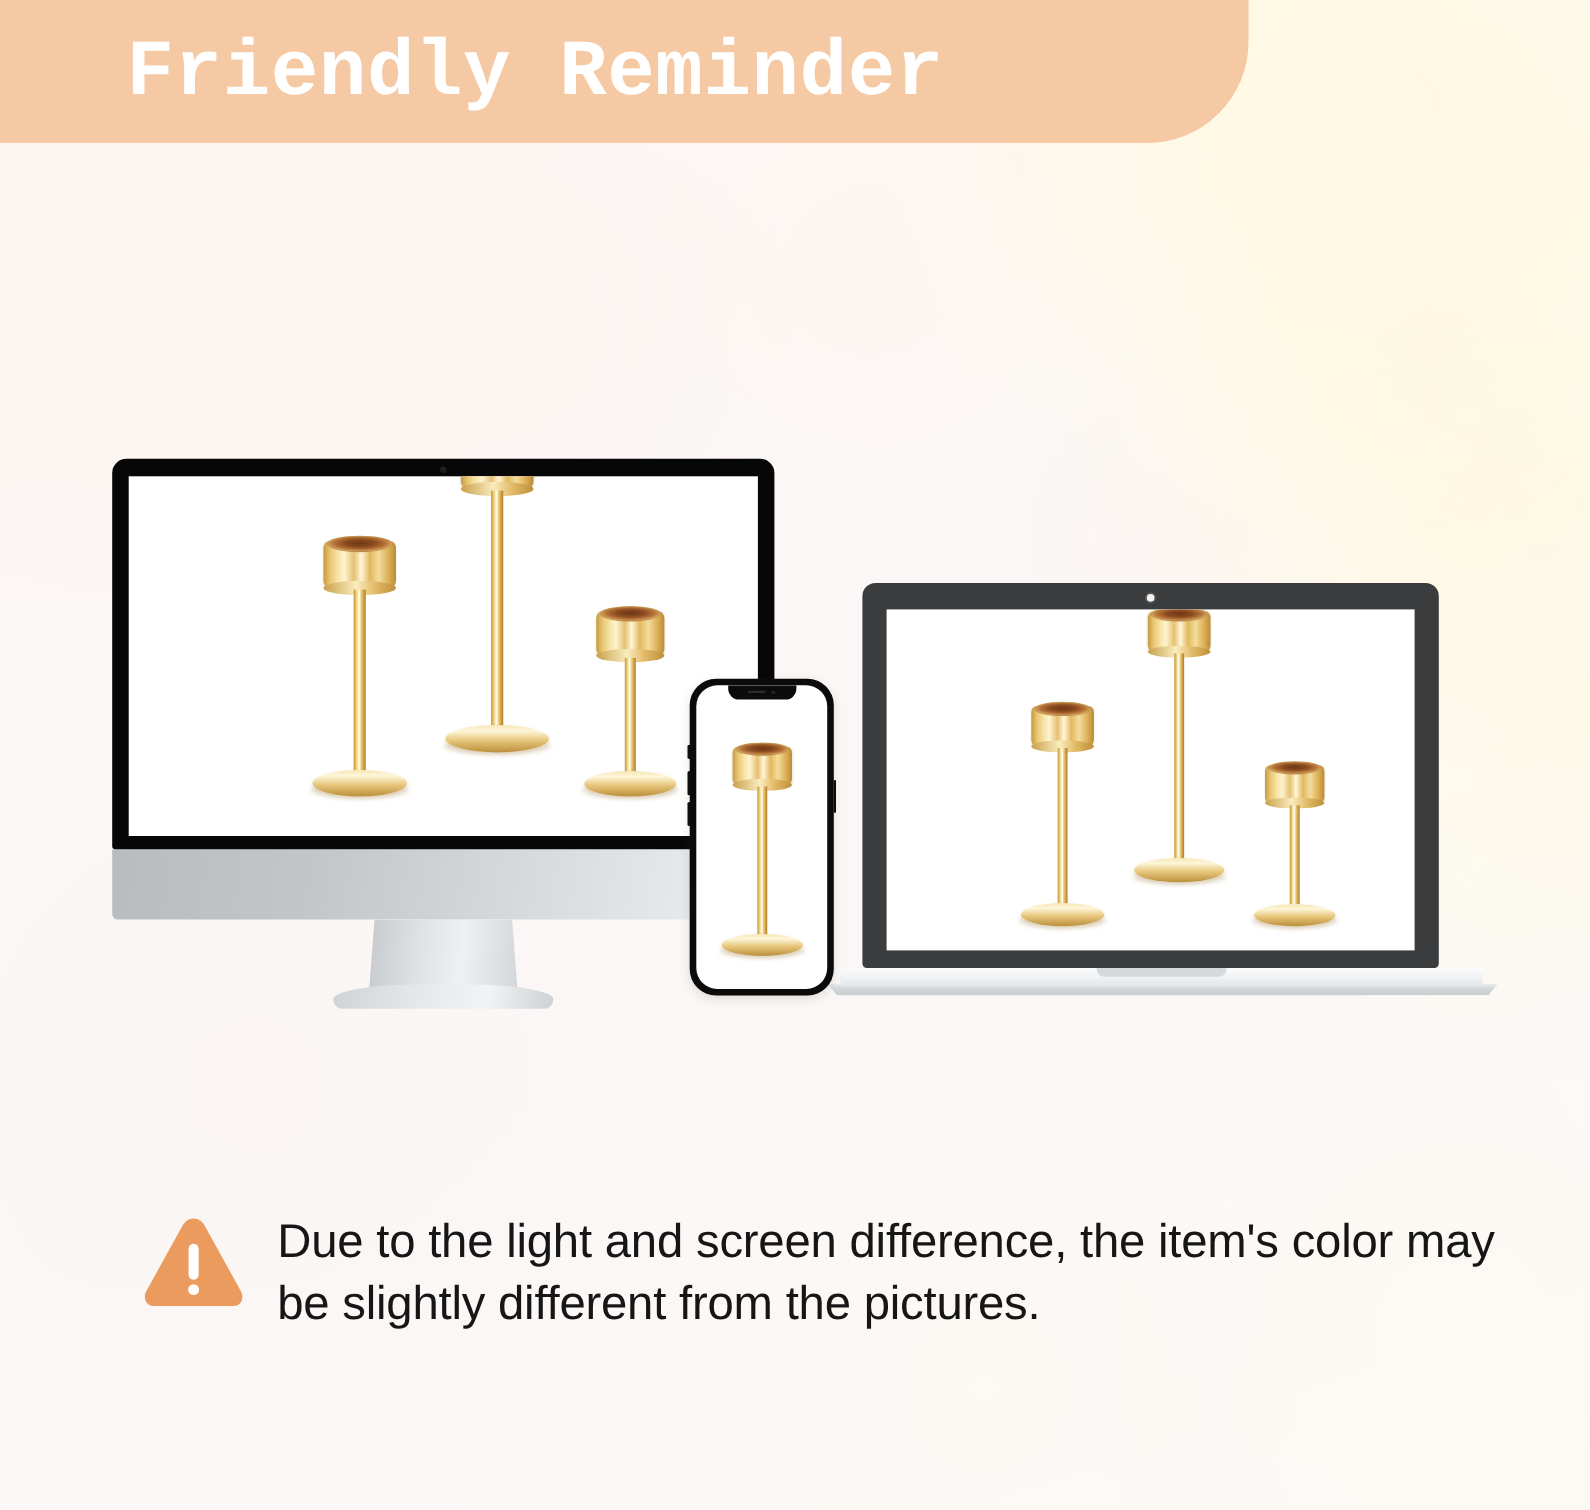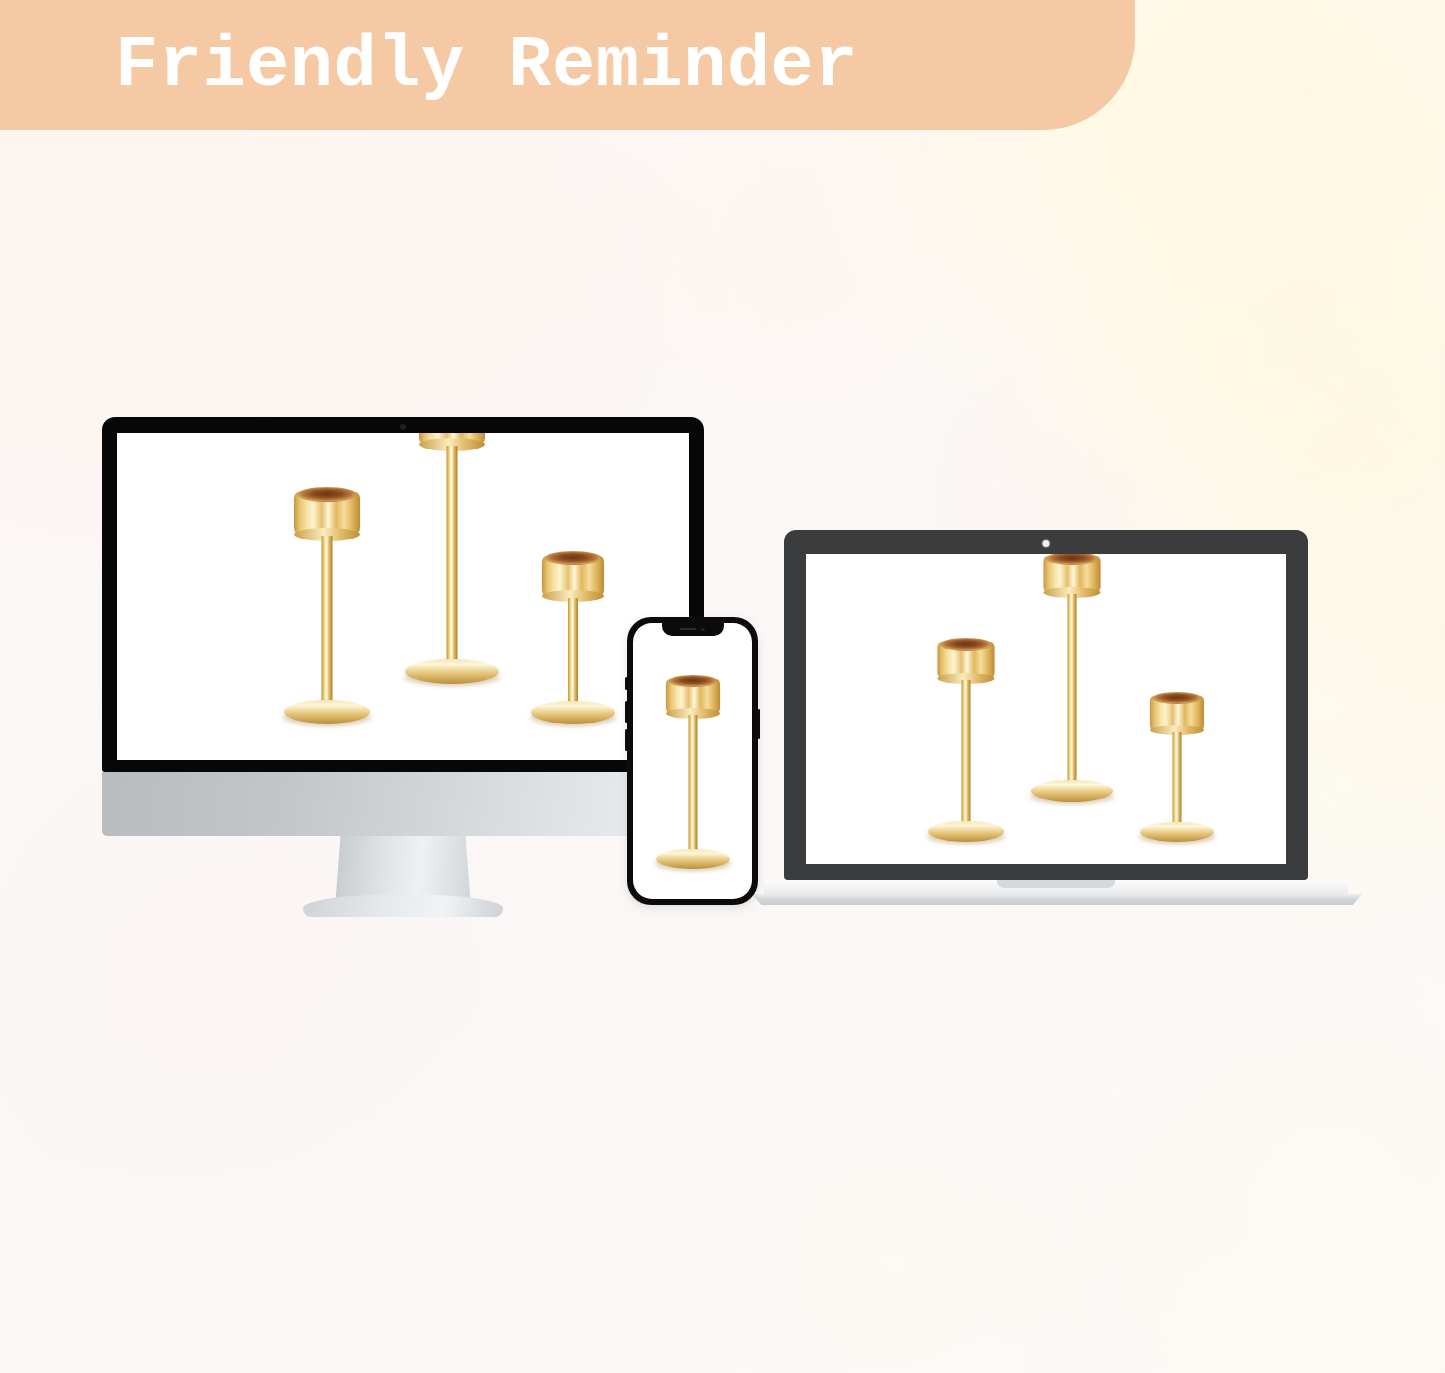--- a/index.html
+++ b/index.html
@@ -374,14 +374,24 @@
             <div class="stem" style="width:9px; top:36px; height:136px;"></div>
             <div class="base-shadow" style="width:78px; height:13px; bottom:-2px;"></div>
             <div class="base" style="width:74px; height:20px;"></div>
           </div>
         </div>
       </div>
     </div>
 
   </div>
 
+  <div class="note">
+    <div class="warn-icon">
+      <svg viewBox="0 0 100 92" xmlns="http://www.w3.org/2000/svg" aria-hidden="true">
+        <path d="M50 4 C55 4 58.5 7 61 11.5 L95 73 C98 78.5 96 87 88 87 L12 87 C4 87 2 78.5 5 73 L39 11.5 C41.5 7 45 4 50 4 Z" fill="#EC9B5E"></path>
+        <rect x="45.2" y="28" width="9.6" height="34" rx="4.8" fill="#FFFFFF"></rect>
+        <circle cx="50" cy="71.5" r="5.2" fill="#FFFFFF"></circle>
+      </svg>
+    </div>
+    <div class="note-text">Due to the light and screen difference, the item's color may be slightly different from the pictures.</div>
+  </div>
 
 </div>
 
 </body></html>

